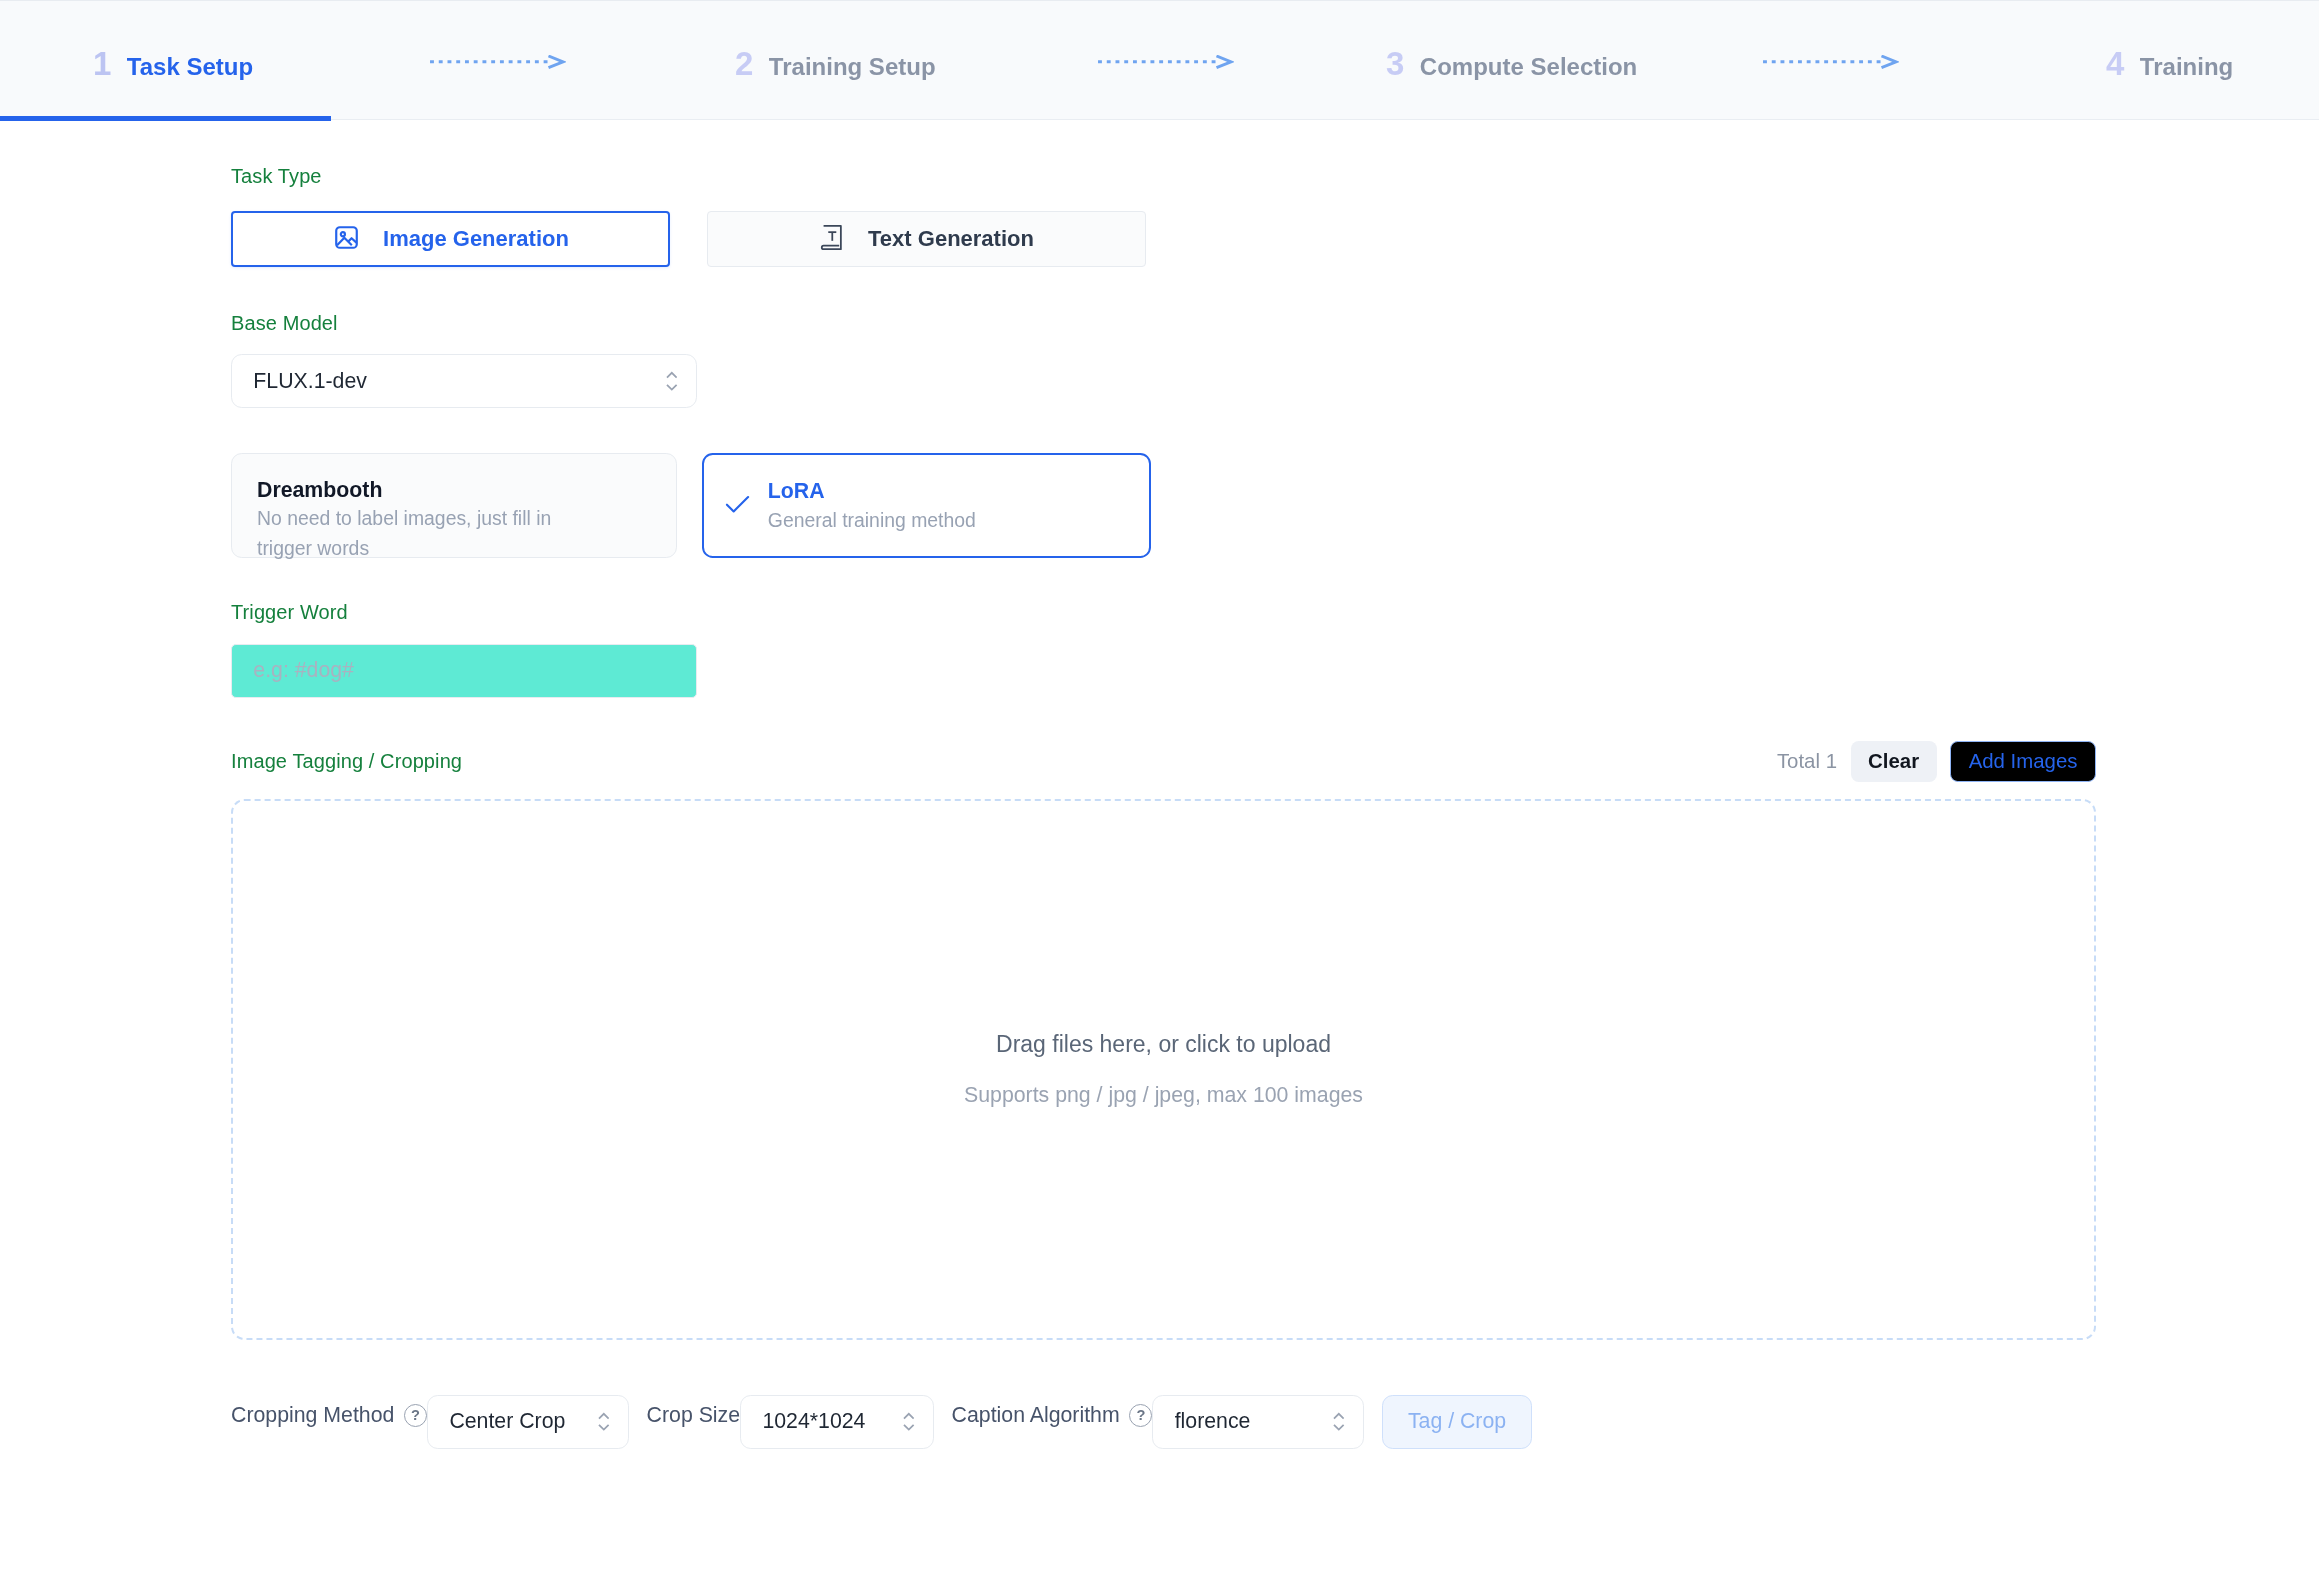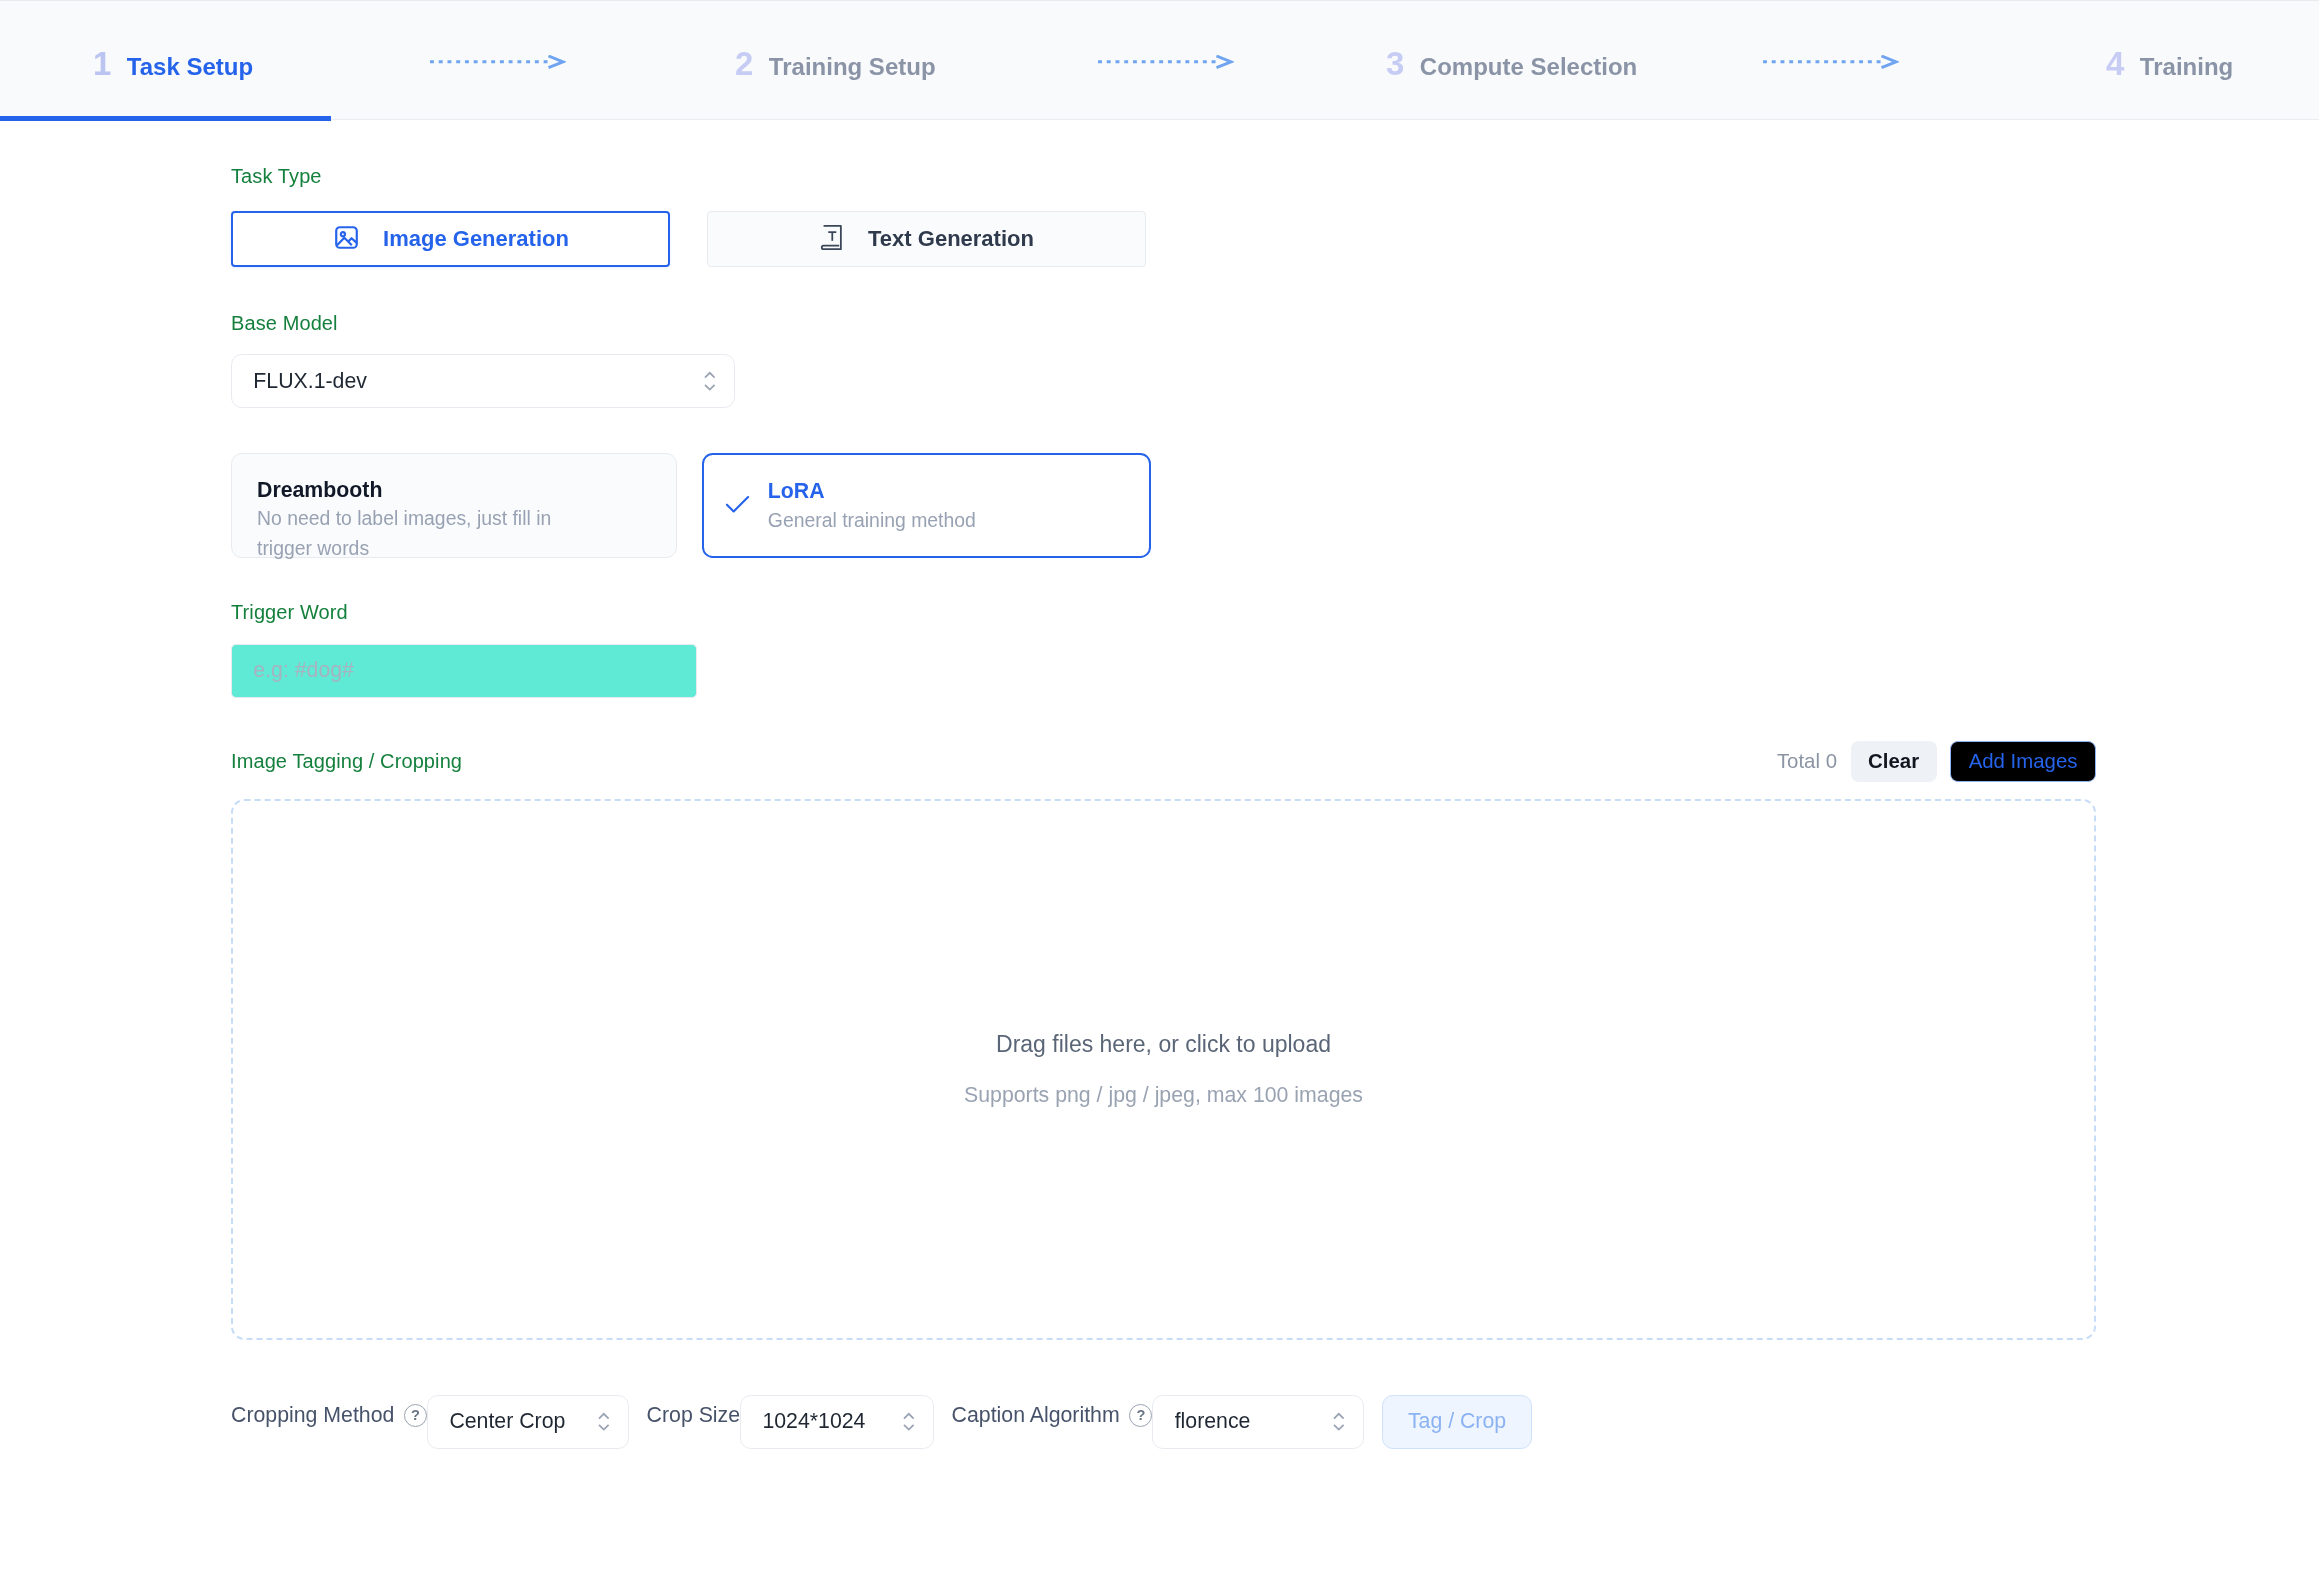--- a/index.html
+++ b/index.html
@@ -98,21 +98,21 @@
     border: 1.9px solid #e7ebf0;
     border-radius: 10.7px;
     background: #fff;
     display: flex; align-items: center;
     padding: 0 45px 0 21.3px;
     font-size: 21.3px;
     color: #1f2733;
     margin-top: 19.4px;
     cursor: pointer;
   }
-  .w-base { width: 504px; }
+  .w-base { width: 466px; }
   .sel-arrows {
     position: absolute; right: 17.5px; top: 50%;
     transform: translateY(-50%);
     display: flex; flex-direction: column; gap: 2.9px;
     color: #9aa3b2;
   }
 
   
   .sec-fine { margin-top: 45px; }
   .fine-row { display: flex; gap: 25px; margin-top: 23px; }
@@ -344,21 +344,21 @@
 
   <div class="sec-trigger">
     <div class="field-label">Trigger Word</div>
     <input class="text-input" type="text" placeholder="e.g: #dog#" style="">
   </div>
 
   <div class="sec-tagging">
     <div class="tag-head">
       <div class="field-label">Image Tagging / Cropping</div>
       <div class="tag-head-right">
-        <span class="total-text">Total 0</span>
+        <span class="total-text">Total 1</span>
         <button class="btn-clear">Clear</button>
         <button class="btn-add">Add Images</button>
       </div>
     </div>
 
     <div class="dropzone">
       <div class="dz-main">Drag files here, or click to upload</div>
       <div class="dz-sub">Supports png / jpg / jpeg, max 100 images</div>
     </div>
   </div>

